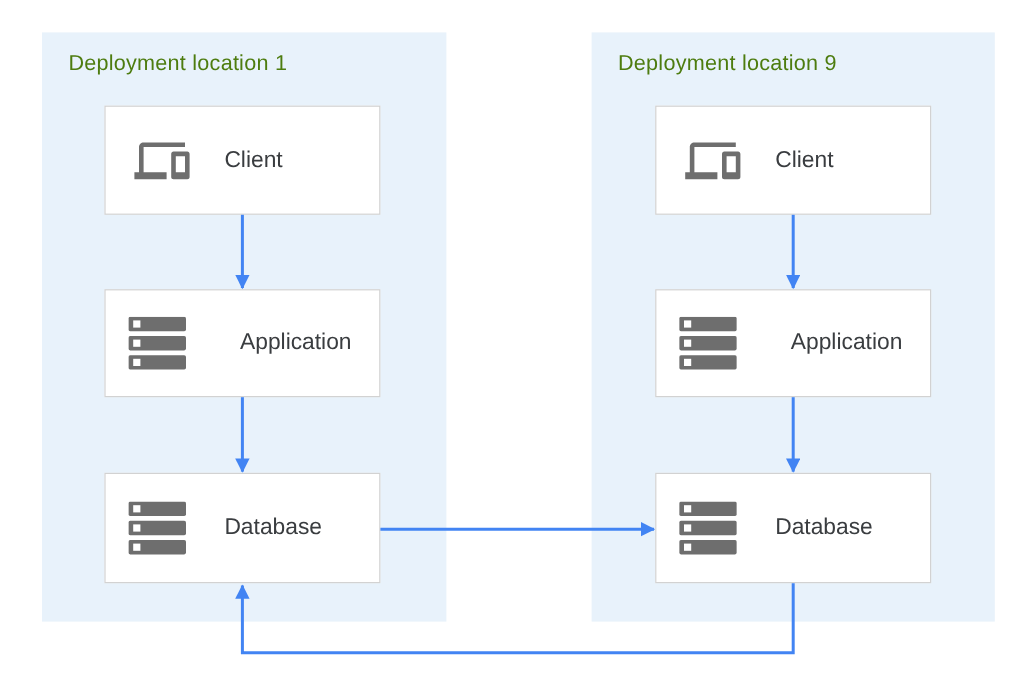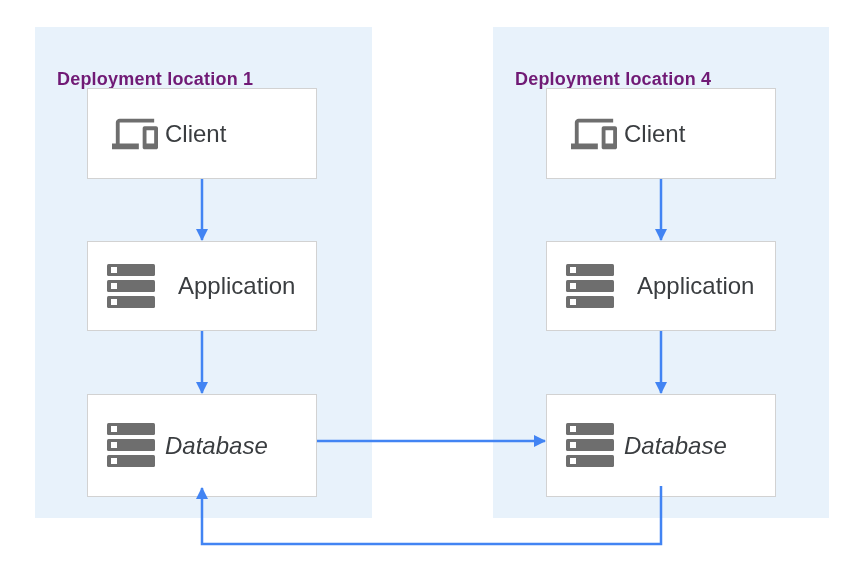--- a/index.html
+++ b/index.html
@@ -18,54 +18,55 @@
   .panel {
     position: absolute;
     top: 27px;
     height: 491px;
     background: #e8f2fb;
   }
   .panel-1 { left: 35px;  width: 337px; }
   .panel-2 { left: 493px; width: 336px; }
   .panel-title {
     position: absolute;
-    top: 41px;
+    top: 14px;
     left: 22px;
     margin: 0;
     font-size: 18px;
-    font-weight: 700;
+    font-weight: 400;
     line-height: 22px;
-    color: #701a75;
+    color: #4d7c0f;
     letter-spacing: 0.2px;
     white-space: nowrap;
   }
   .node {
     position: absolute;
     left: 52px;
     width: 230px;
     background: #ffffff;
     border: 1px solid #d2d2d2;
     box-sizing: border-box;
     display: flex;
     align-items: center;
     padding-left: 19px;
   }
   .panel-2 .node { left: 53px; }
   .node-client      { top: 61px;  height: 91px; }
   .node-application { top: 214px; height: 90px; gap: 13px; }
-  .node-database    { top: 367px; height: 103px; font-style: italic; }
+  .node-database    { top: 367px; height: 92px; }
   .icon {
     flex: none;
     width: 58px;
     display: flex;
     align-items: center;
     justify-content: flex-start;
   }
   .node-label {
-    font-size: 24px;
+    margin-left: 22px;
+    font-size: 19px;
     color: #3a3d40;
     white-space: nowrap;
   }
   .arrows {
     position: absolute;
     left: 0;
     top: 0;
     pointer-events: none;
   }
 </style>
@@ -117,21 +118,21 @@
             <rect x="4" y="19" width="6" height="6"></rect>
             <rect x="4" y="35" width="6" height="6"></rect>
           </g>
         </svg>
       </span>
       <span class="node-label">Database</span>
     </div>
   </section>
 
   <section class="panel panel-2">
-    <h2 class="panel-title">Deployment location 4</h2>
+    <h2 class="panel-title">Deployment location 9</h2>
 
     <div class="node node-client">
       <span class="icon">
         <svg width="56" height="46" viewBox="0 0 24 24" aria-hidden="true">
           <path fill="#6e6e6e" d="M4 6h18V4H4c-1.1 0-2 .9-2 2v11H0v3h14v-3H4V6zm19 2h-6c-.55 0-1 .45-1 1v10c0 .55.45 1 1 1h6c.55 0 1-.45 1-1V9c0-.55-.45-1-1-1zm-1 9h-4v-7h4v7z"></path>
         </svg>
       </span>
       <span class="node-label">Client</span>
     </div>
 

